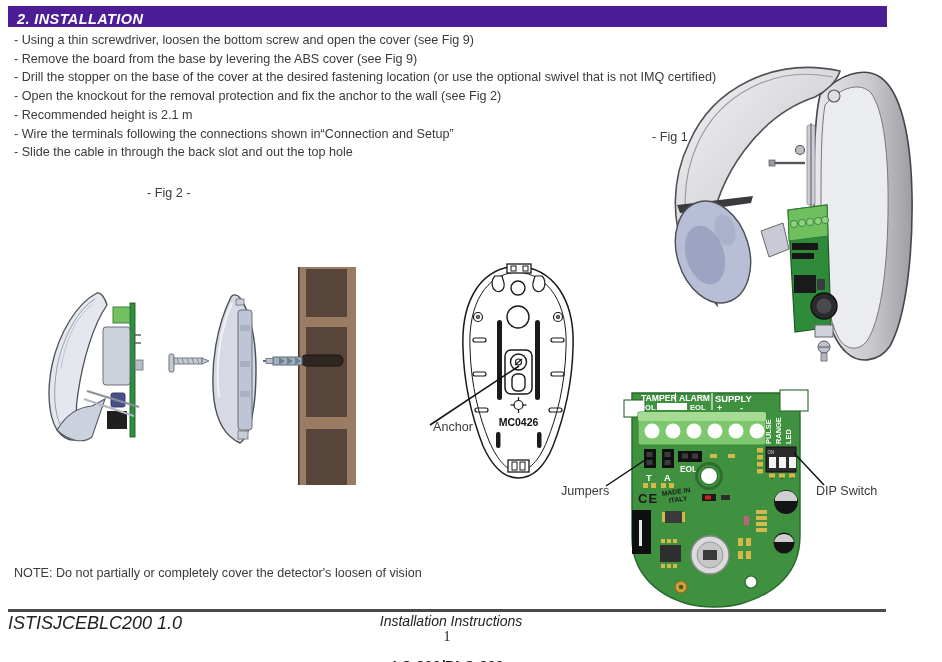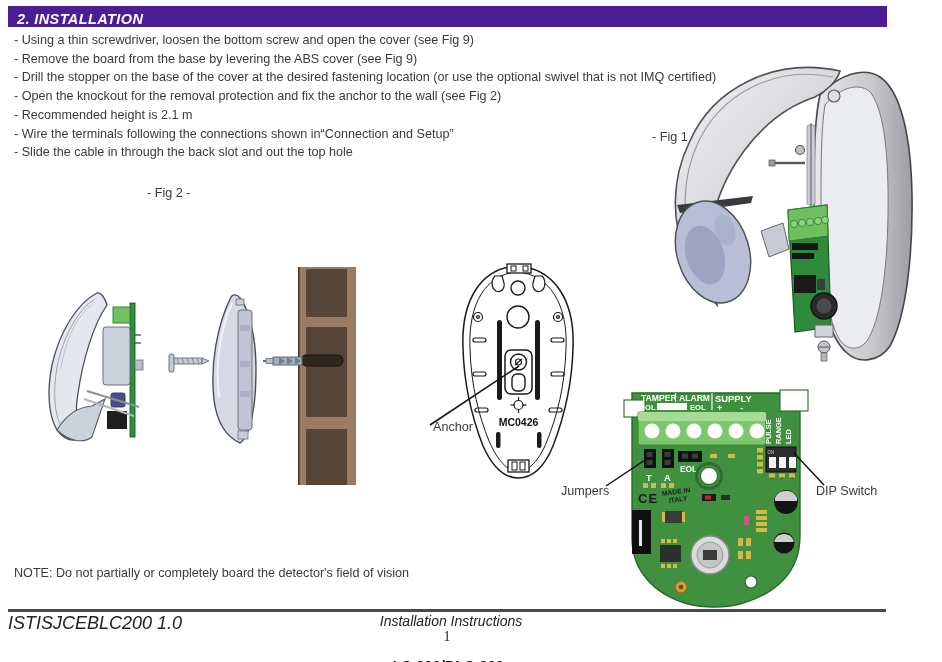--- a/index.html
+++ b/index.html
@@ -384,20 +384,20 @@
   <line x1="430" y1="425" x2="519" y2="366" stroke="#111" stroke-width="1.5"></line>
   <line x1="606" y1="486" x2="648" y2="458" stroke="#111" stroke-width="1.5"></line>
   <line x1="824" y1="485" x2="794" y2="453" stroke="#111" stroke-width="1.5"></line>
 </svg>
 
 <div class="abs callout-label" id="anchor-label">Anchor</div>
 <div class="abs callout-label" id="jumpers-label">Jumpers</div>
 <div class="abs callout-label" id="dip-label">DIP Switch</div>
 
 <div class="abs notes">
-  <div>NOTE: Do not partially or completely board the detector's field of vision</div>
+  <div>NOTE: Do not partially or completely cover the detector's loosen of vision</div>
 </div>
 
 <div class="abs footer-rule"></div>
 <div class="abs footer-left">ISTISJCEBLC200 1.0</div>
 <div class="abs footer-center">LC-200/BLC-200</div>
 <div class="abs footer-right">Installation Instructions</div>
 <div class="abs page-num">1</div>
 
 </body></html>

